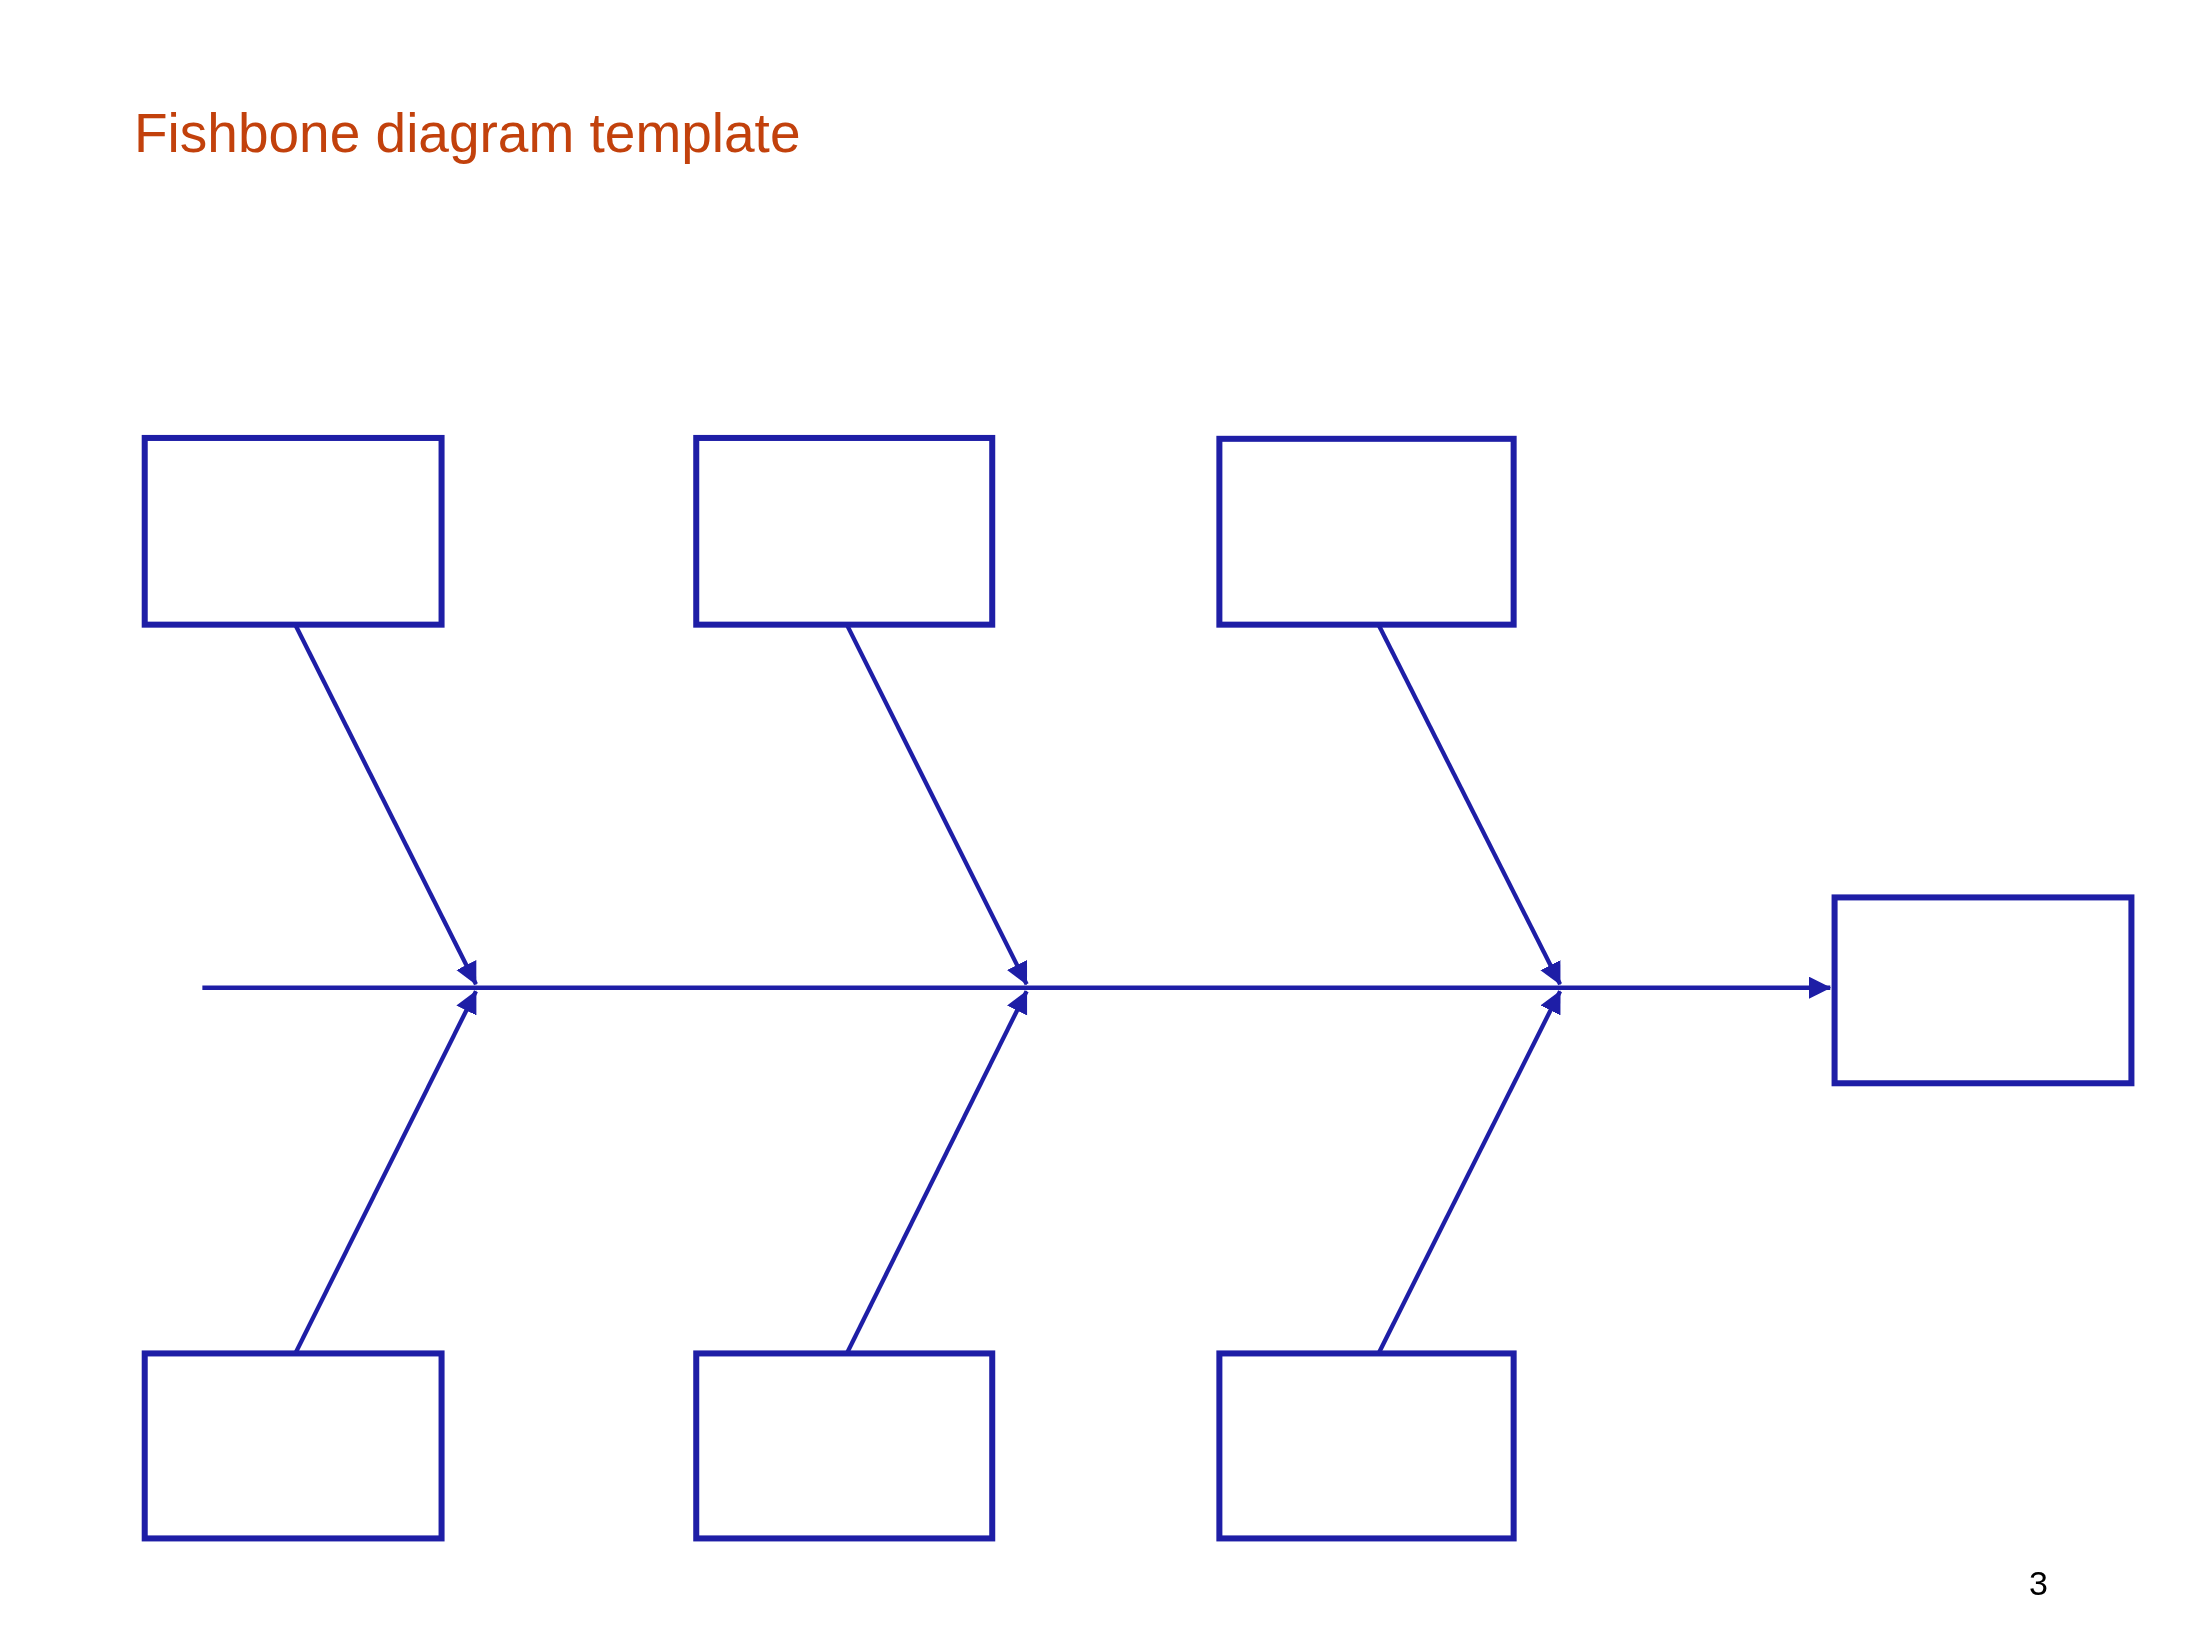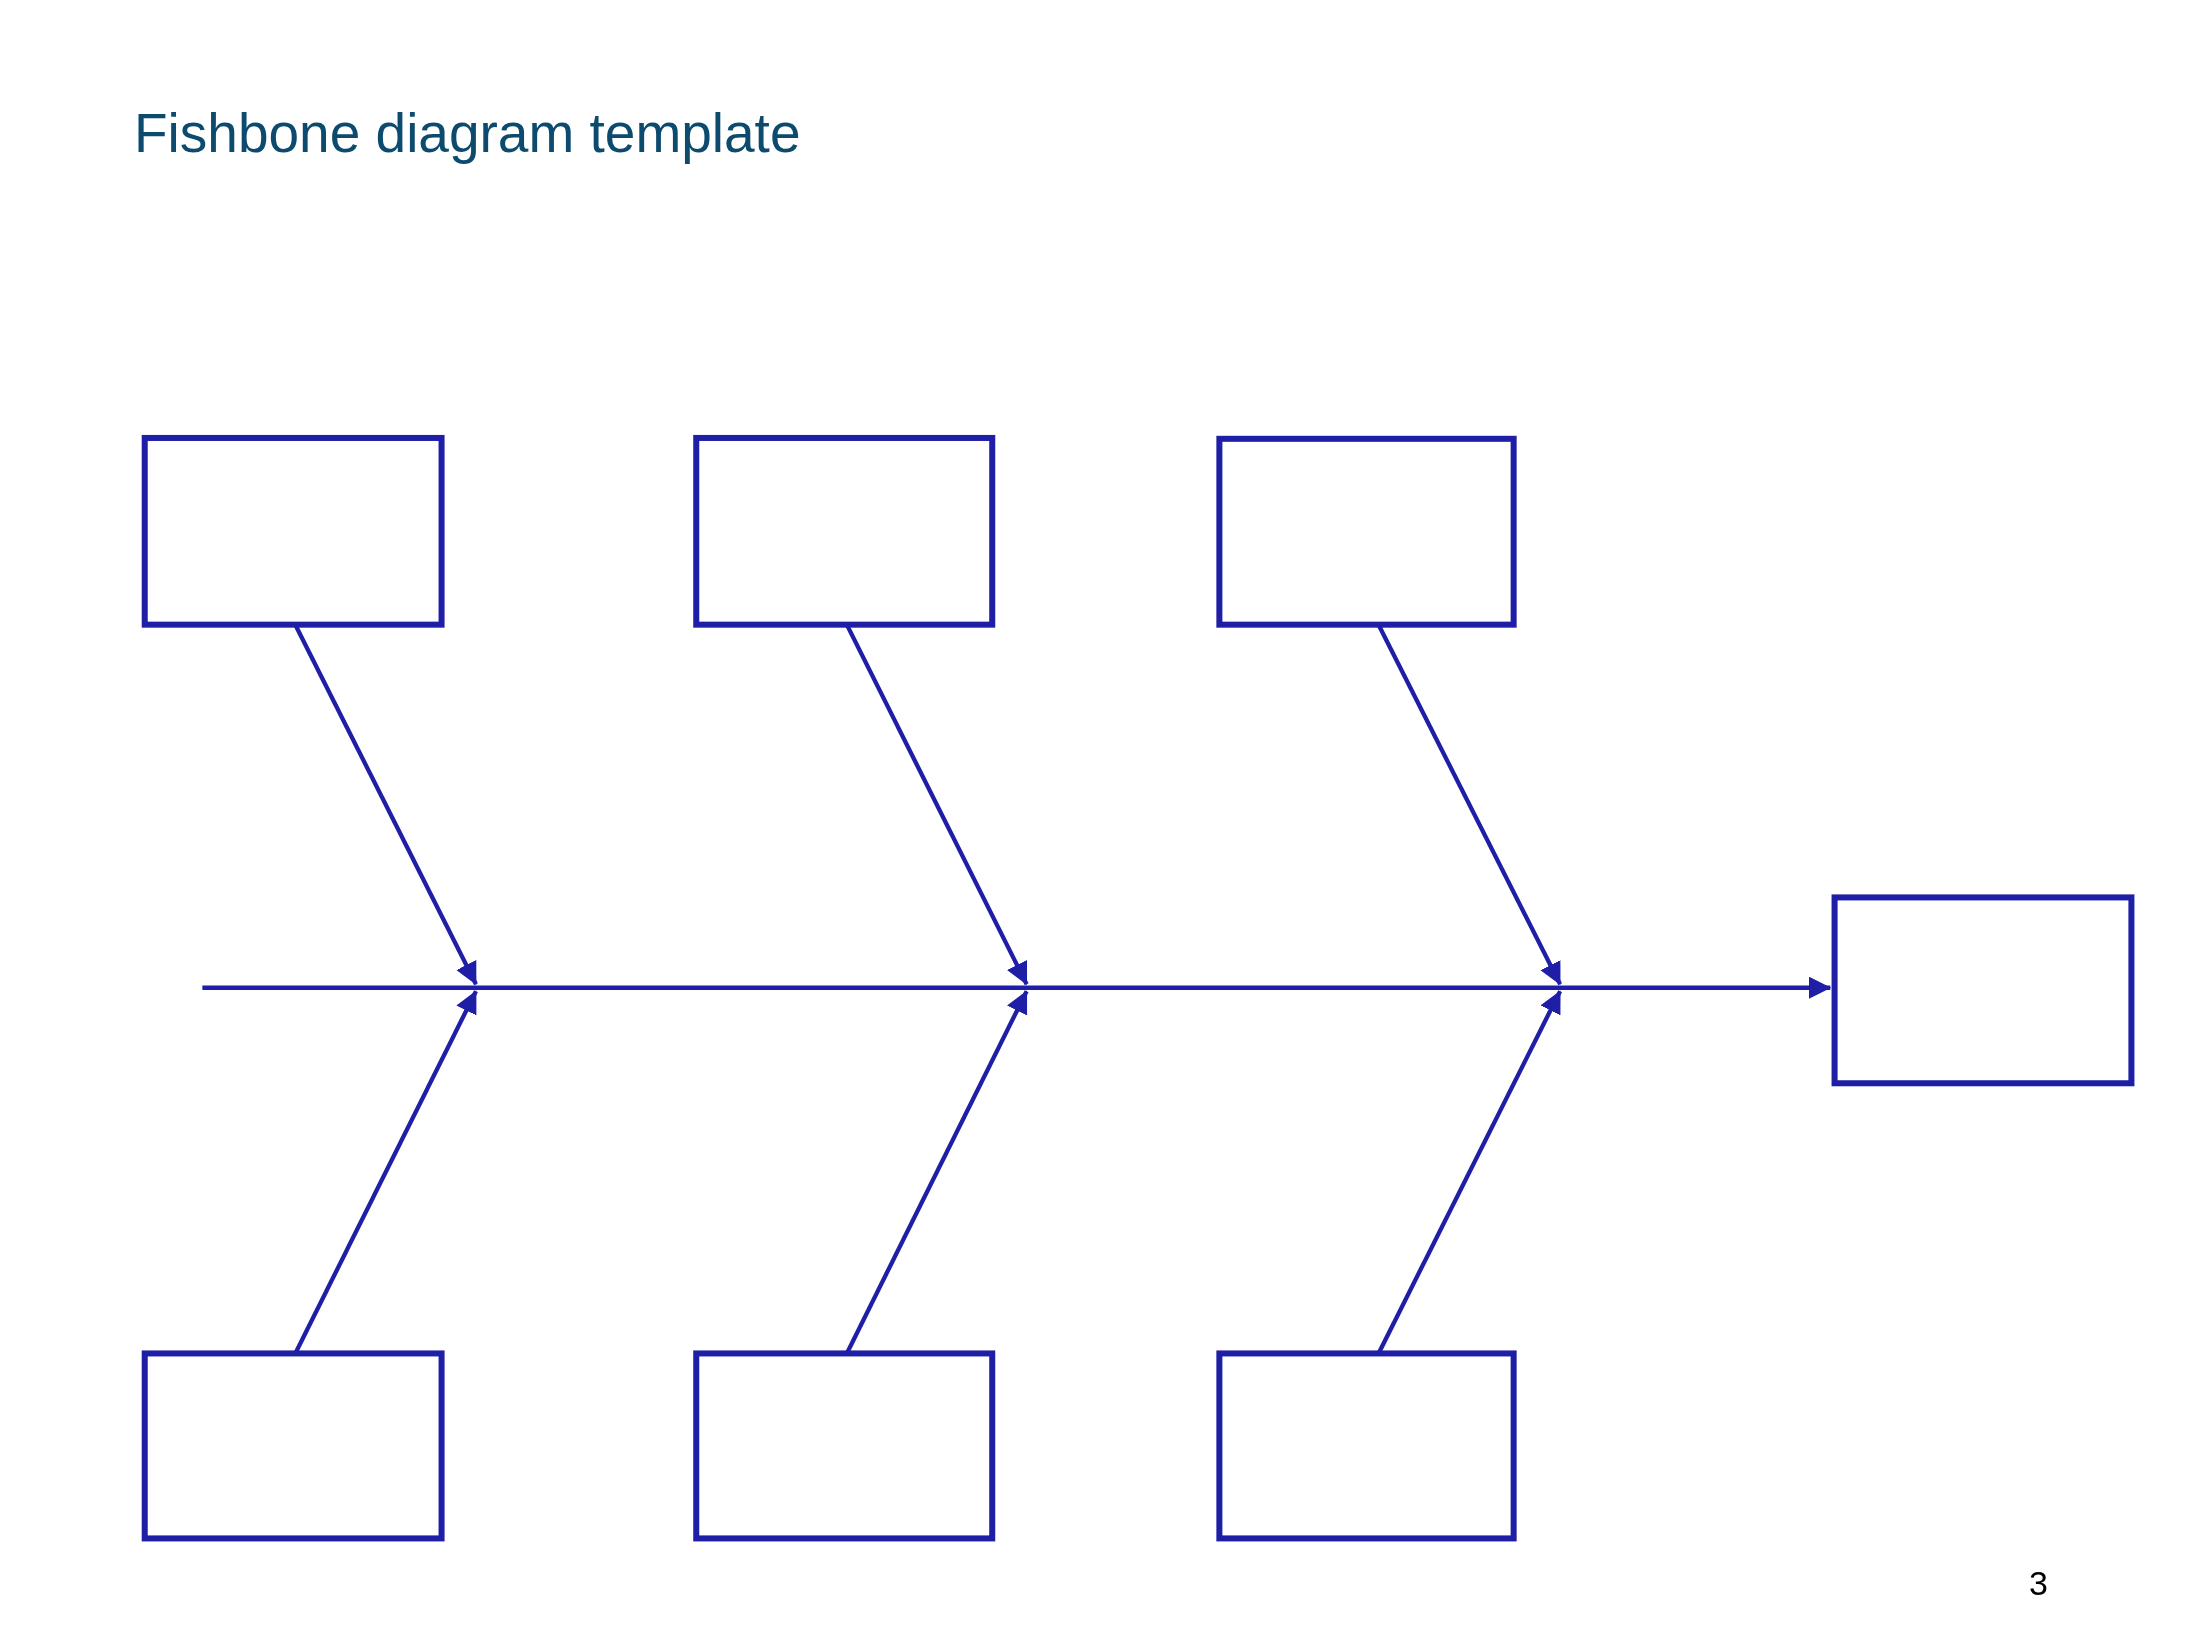--- a/index.html
+++ b/index.html
@@ -38,21 +38,21 @@
     left: 0;
     top: 0;
     width: 2203px;
     height: 1652px;
   }
 </style>
 </head>
 <body>
 
 <div class="slide" style="background: rgb(255, 255, 255);">
-  <div class="slide-title" style="color: #0c4a6e;">Fishbone diagram template</div>
+  <div class="slide-title" style="color: #c2410c;">Fishbone diagram template</div>
 
   <svg id="fishbone" class="fishbone-svg" viewBox="0 0 2560 1920" xmlns="http://www.w3.org/2000/svg">
       <defs>
         <marker id="ah" markerUnits="userSpaceOnUse" markerWidth="32" markerHeight="32" refX="25" refY="13" orient="auto">
           <path d="M0,0 L26,13 L0,26 Z" fill="#1E1EA6"></path>
         </marker>
       </defs>
       <line x1="235" y1="1148" x2="2127" y2="1148" stroke="#1E1EA6" stroke-width="5" marker-end="url(#ah)"></line>
       <line x1="343" y1="726" x2="553" y2="1144" stroke="#1E1EA6" stroke-width="5" marker-end="url(#ah)"></line>
       <line x1="984" y1="726" x2="1193" y2="1144" stroke="#1E1EA6" stroke-width="5" marker-end="url(#ah)"></line>

